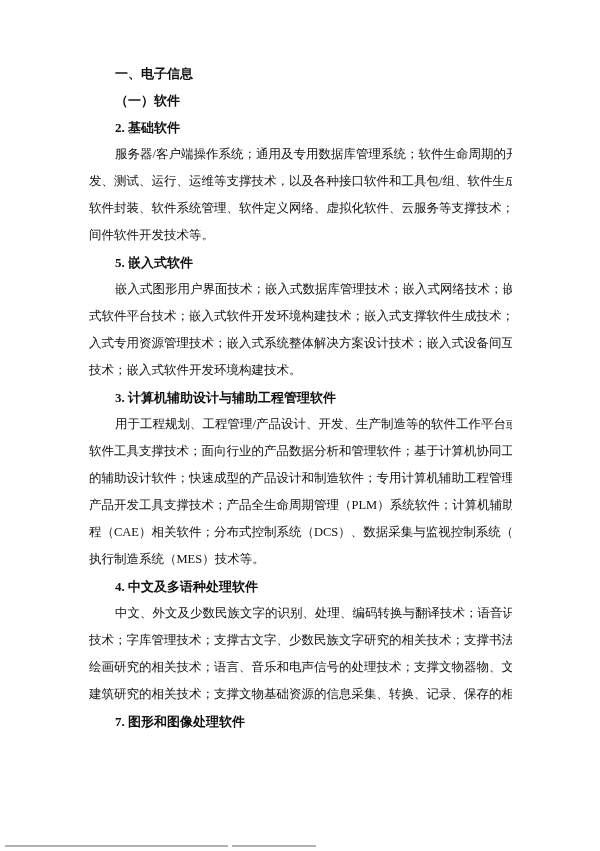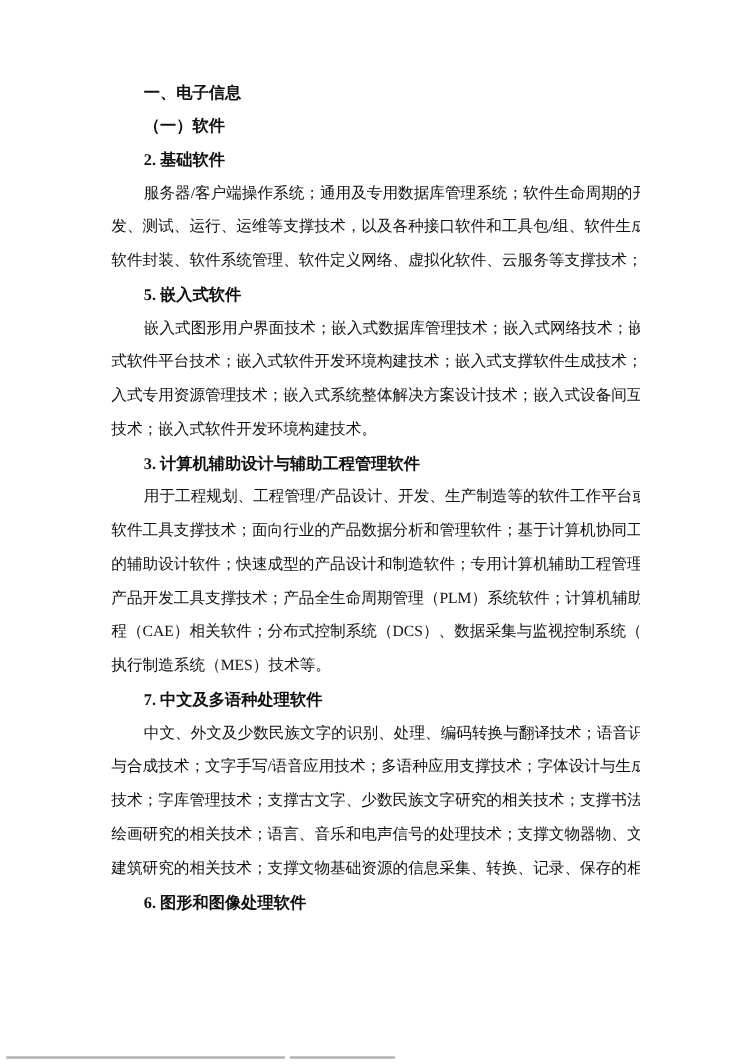--- a/index.html
+++ b/index.html
@@ -46,41 +46,41 @@
 <div class="page">
   <div class="content">
 
     <div class="line h indent end">一、电子信息</div>
     <div class="line h indent end">（一）软件</div>
 
     <div class="line h indent end">2. 基础软件</div>
     <div class="line indent">服务器/客户端操作系统；通用及专用数据库管理系统；软件生命周期的开</div>
     <div class="line">发、测试、运行、运维等支撑技术，以及各种接口软件和工具包/组、软件生成、</div>
     <div class="line">软件封装、软件系统管理、软件定义网络、虚拟化软件、云服务等支撑技术；中</div>
+    <div class="line end">间件软件开发技术等。</div>
 
     <div class="line h indent end">5. 嵌入式软件</div>
     <div class="line indent">嵌入式图形用户界面技术；嵌入式数据库管理技术；嵌入式网络技术；嵌入</div>
     <div class="line">式软件平台技术；嵌入式软件开发环境构建技术；嵌入式支撑软件生成技术；嵌</div>
     <div class="line">入式专用资源管理技术；嵌入式系统整体解决方案设计技术；嵌入式设备间互联</div>
     <div class="line end">技术；嵌入式软件开发环境构建技术。</div>
 
     <div class="line h indent end">3. 计算机辅助设计与辅助工程管理软件</div>
     <div class="line indent">用于工程规划、工程管理/产品设计、开发、生产制造等的软件工作平台或</div>
     <div class="line">软件工具支撑技术；面向行业的产品数据分析和管理软件；基于计算机协同工作</div>
     <div class="line">的辅助设计软件；快速成型的产品设计和制造软件；专用计算机辅助工程管理/</div>
     <div class="line">产品开发工具支撑技术；产品全生命周期管理（PLM）系统软件；计算机辅助工</div>
     <div class="line">程（CAE）相关软件；分布式控制系统（DCS）、数据采集与监视控制系统（SCADA）、</div>
     <div class="line end">执行制造系统（MES）技术等。</div>
 
-    <div class="line h indent end">7. 中文及多语种处理软件</div>
+    <div class="line h indent end">4. 中文及多语种处理软件</div>
     <div class="line indent">中文、外文及少数民族文字的识别、处理、编码转换与翻译技术；语音识别</div>
-    <div class="line">与合成技术；文字手写/语音应用技术；多语种应用支撑技术；字体设计与生成</div>
     <div class="line">技术；字库管理技术；支撑古文字、少数民族文字研究的相关技术；支撑书法及</div>
     <div class="line">绘画研究的相关技术；语言、音乐和电声信号的处理技术；支撑文物器物、文物</div>
     <div class="line">建筑研究的相关技术；支撑文物基础资源的信息采集、转换、记录、保存的相关</div>
 
-    <div class="line h indent end">6. 图形和图像处理软件</div>
+    <div class="line h indent end">7. 图形和图像处理软件</div>
 
   </div>
 
   <div class="rule rule-left"></div>
   <div class="rule rule-right"></div>
 </div>
 
 </body></html>

